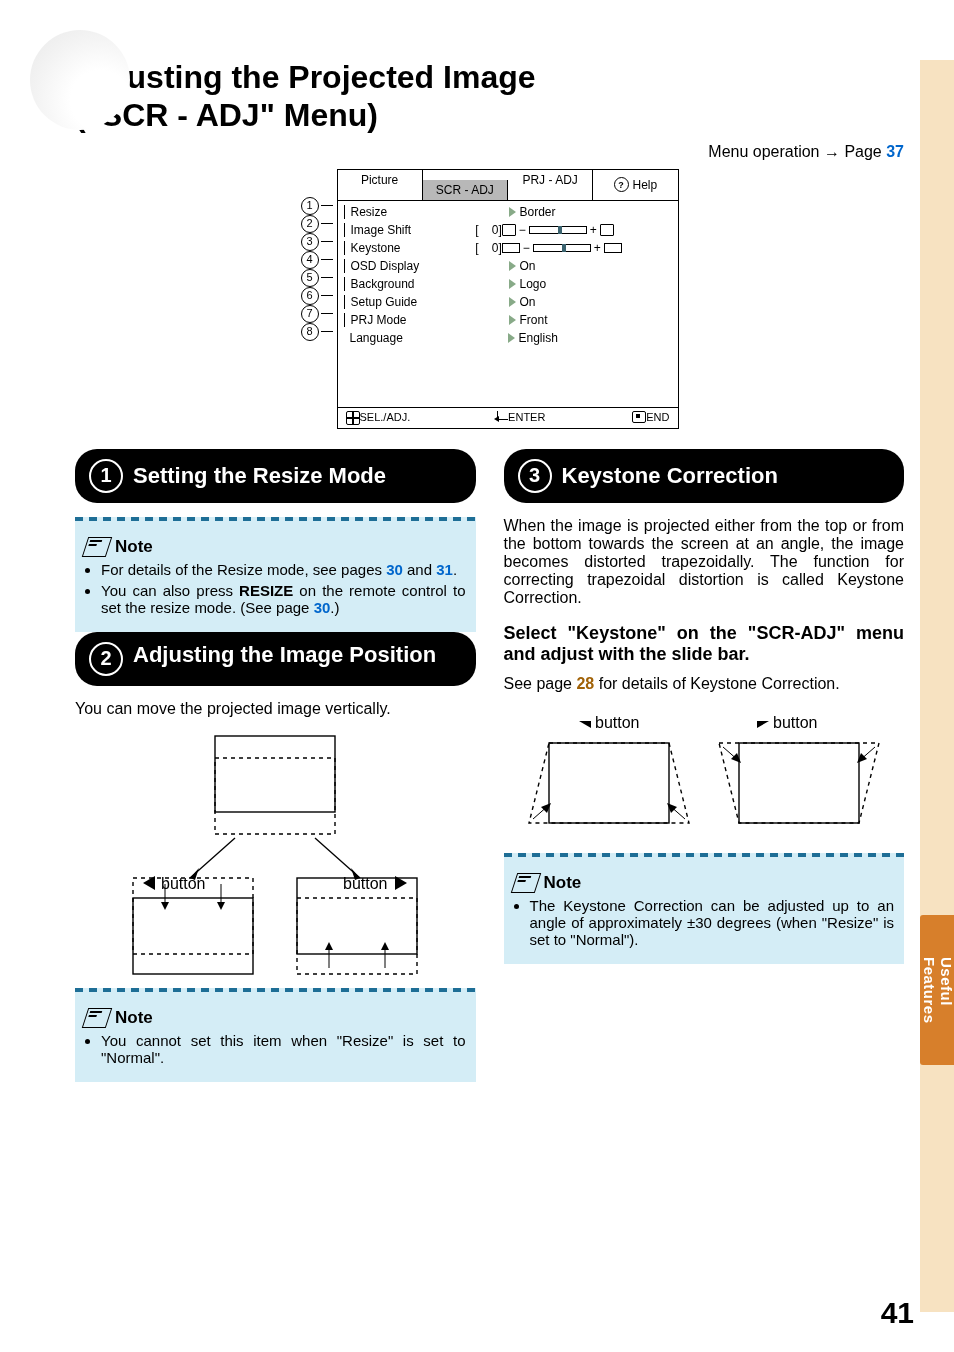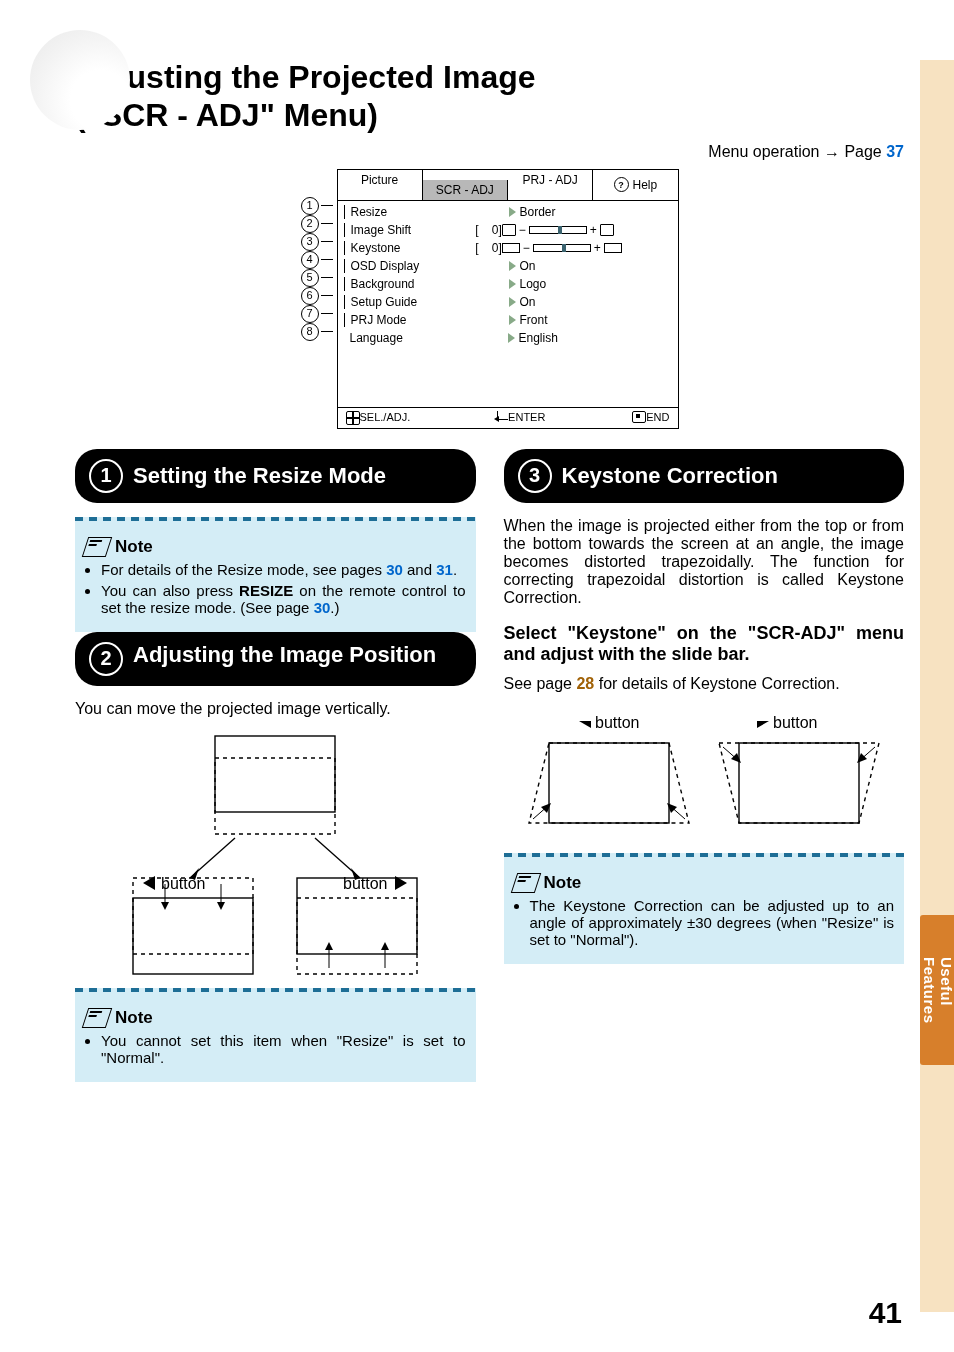--- a/index.html
+++ b/index.html
@@ -121,21 +121,21 @@
   .btn-lbl { font-size:16px; }
   
   .side-tab {
     position:absolute; right:0; top:915px; width:34px; height:150px;
     background:#d77f2b; color:#fff; font-weight:bold; font-size:15px;
     display:flex; align-items:center; justify-content:center;
     writing-mode:vertical-rl; line-height:1.1; border-radius:3px 0 0 3px;
     letter-spacing:0.5px;
   }
   .page-num {
-    position:absolute; right:52px; bottom:22px; font-size:30px; font-weight:bold;
+    position:absolute; right:40px; bottom:22px; font-size:30px; font-weight:bold;
   }
   .help-ico{display:inline-flex;width:13px;height:13px;border:1.2px solid #000;border-radius:50%;align-items:center;justify-content:center;font-size:9px;font-weight:bold;}
 </style>
 </head>
 <body>
 
 <div class="side-accent"></div>
 <div class="side-tab">
   <span><span>Useful</span><br><span>Features</span></span>
 </div>

